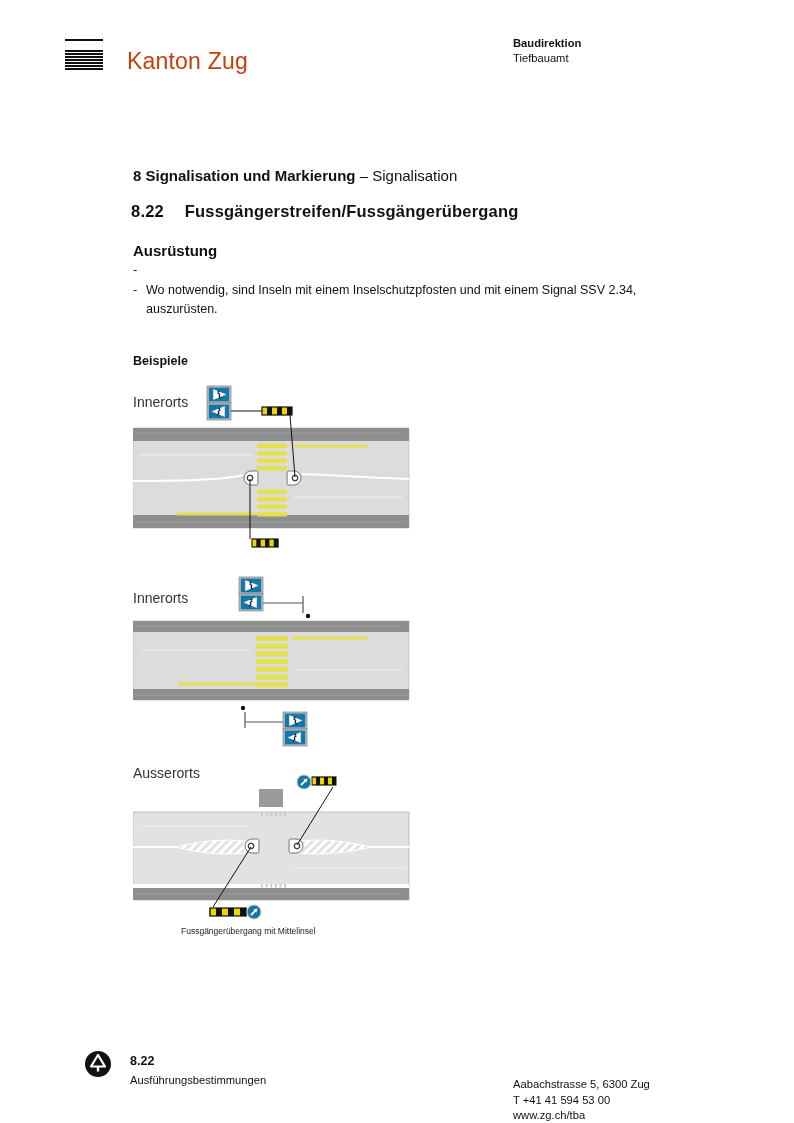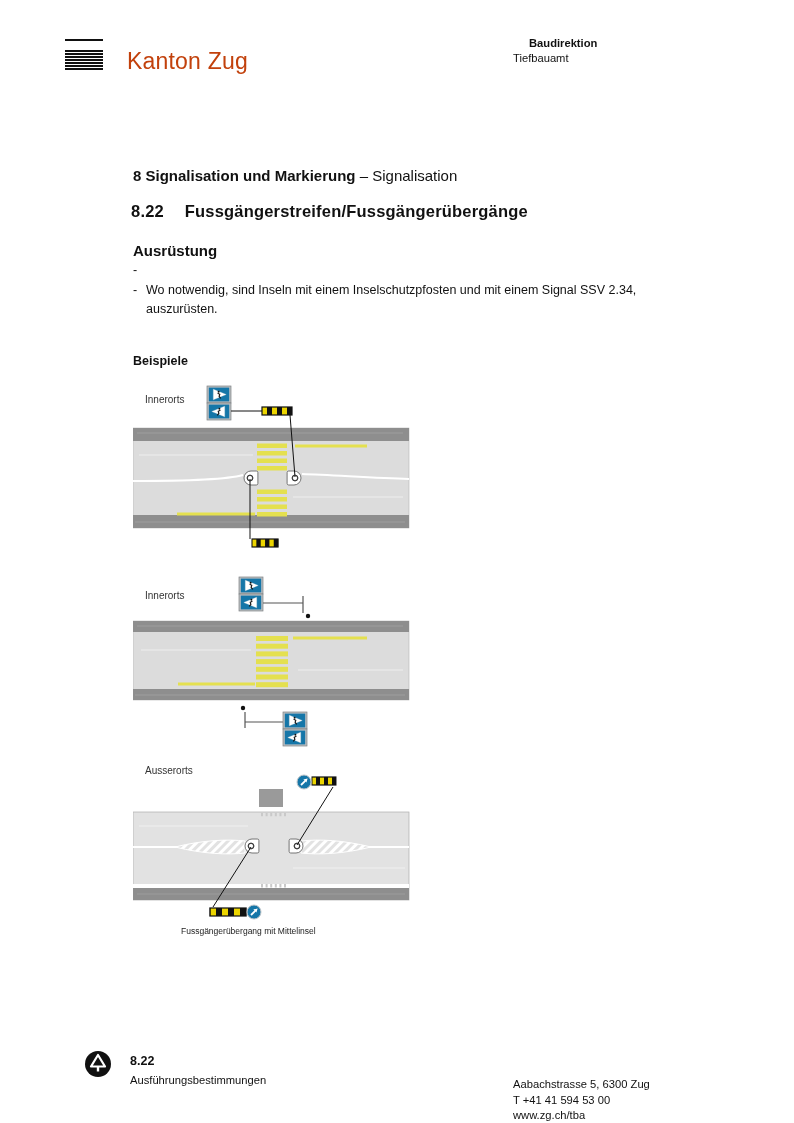--- a/index.html
+++ b/index.html
@@ -8,36 +8,36 @@
     font-family:"Liberation Sans","DejaVu Sans",sans-serif;color:#111;
     margin:0 auto;overflow:hidden;
   }
   .abs{position:absolute;}
   
   .logo-topline{left:65px;top:39px;width:38px;height:1.6px;background:#111;}
   .logo-stripes{left:65px;top:50px;width:38px;height:21px;
     background:repeating-linear-gradient(180deg,#111 0 1.7px,transparent 1.7px 3px);}
   .wordmark{left:127px;top:48px;font-size:23px;font-weight:500;letter-spacing:.2px;color:#c2410c;}
   .org{left:513px;top:36px;font-size:11.2px;line-height:15px;}
-  .org .b{font-weight:bold;margin-left:16px;}
+  .org .b{font-weight:bold;}
   
   .breadcrumb{left:133px;top:167px;font-size:15px;}
   .breadcrumb .b{font-weight:bold;}
   .title{left:131px;top:202px;font-size:16.5px;font-weight:bold;letter-spacing:.2px;}
   .title .num{margin-right:16px;}
   
   .eq-head{left:133px;top:242px;font-size:15px;font-weight:bold;}
   .eq-list{left:133px;top:261px;width:585px;font-size:12.5px;line-height:19.5px;}
   .eq-item{display:flex;}
   .eq-item .dash{width:13px;flex:0 0 13px;}
   .eq-item .txt{white-space:pre-line;}
   .bsp-head{left:133px;top:354px;font-size:12.5px;font-weight:bold;}
   
   .diagram{position:absolute;}
-  .dg-label{position:absolute;left:12px;font-size:10px;color:#333;}
+  .dg-label{position:absolute;left:0;font-size:14px;color:#333;}
   .dg-caption{position:absolute;left:0;font-size:8.5px;color:#222;padding-left:48px;}
   
   .ft-logo{left:84px;top:1050px;}
   .ft-sec{left:130px;top:1054px;font-size:12.5px;font-weight:bold;}
   .ft-name{left:130px;top:1074px;font-size:11.2px;}
   .ft-meta{left:337px;top:1058px;font-size:11.2px;line-height:16px;}
   .ft-meta .row{display:flex;}
   .ft-meta .lbl{width:46px;}
   .ft-addr{left:513px;top:1077px;font-size:11.2px;line-height:15.5px;}
 </style>
@@ -80,21 +80,21 @@
     <div class="b">Baudirektion</div>
     <div>Tiefbauamt</div>
   </div>
 
   <div class="abs breadcrumb">
     <span class="b">8 Signalisation und Markierung</span>
     <span>– Signalisation</span>
   </div>
   <div class="abs title">
     <span class="num">8.22</span>
-    <span>Fussgängerstreifen/Fussgängerübergänge</span>
+    <span>Fussgängerstreifen/Fussgängerübergang</span>
   </div>
 
   <div class="abs eq-head">Ausrüstung</div>
   <div class="abs eq-list">
     <div class="eq-item">
       <span class="dash">-</span>
     </div>
     <div class="eq-item">
       <span class="dash">-</span>
       <span class="txt">Wo notwendig, sind Inseln mit einem Inselschutzpfosten und mit einem Signal SSV 2.34,

